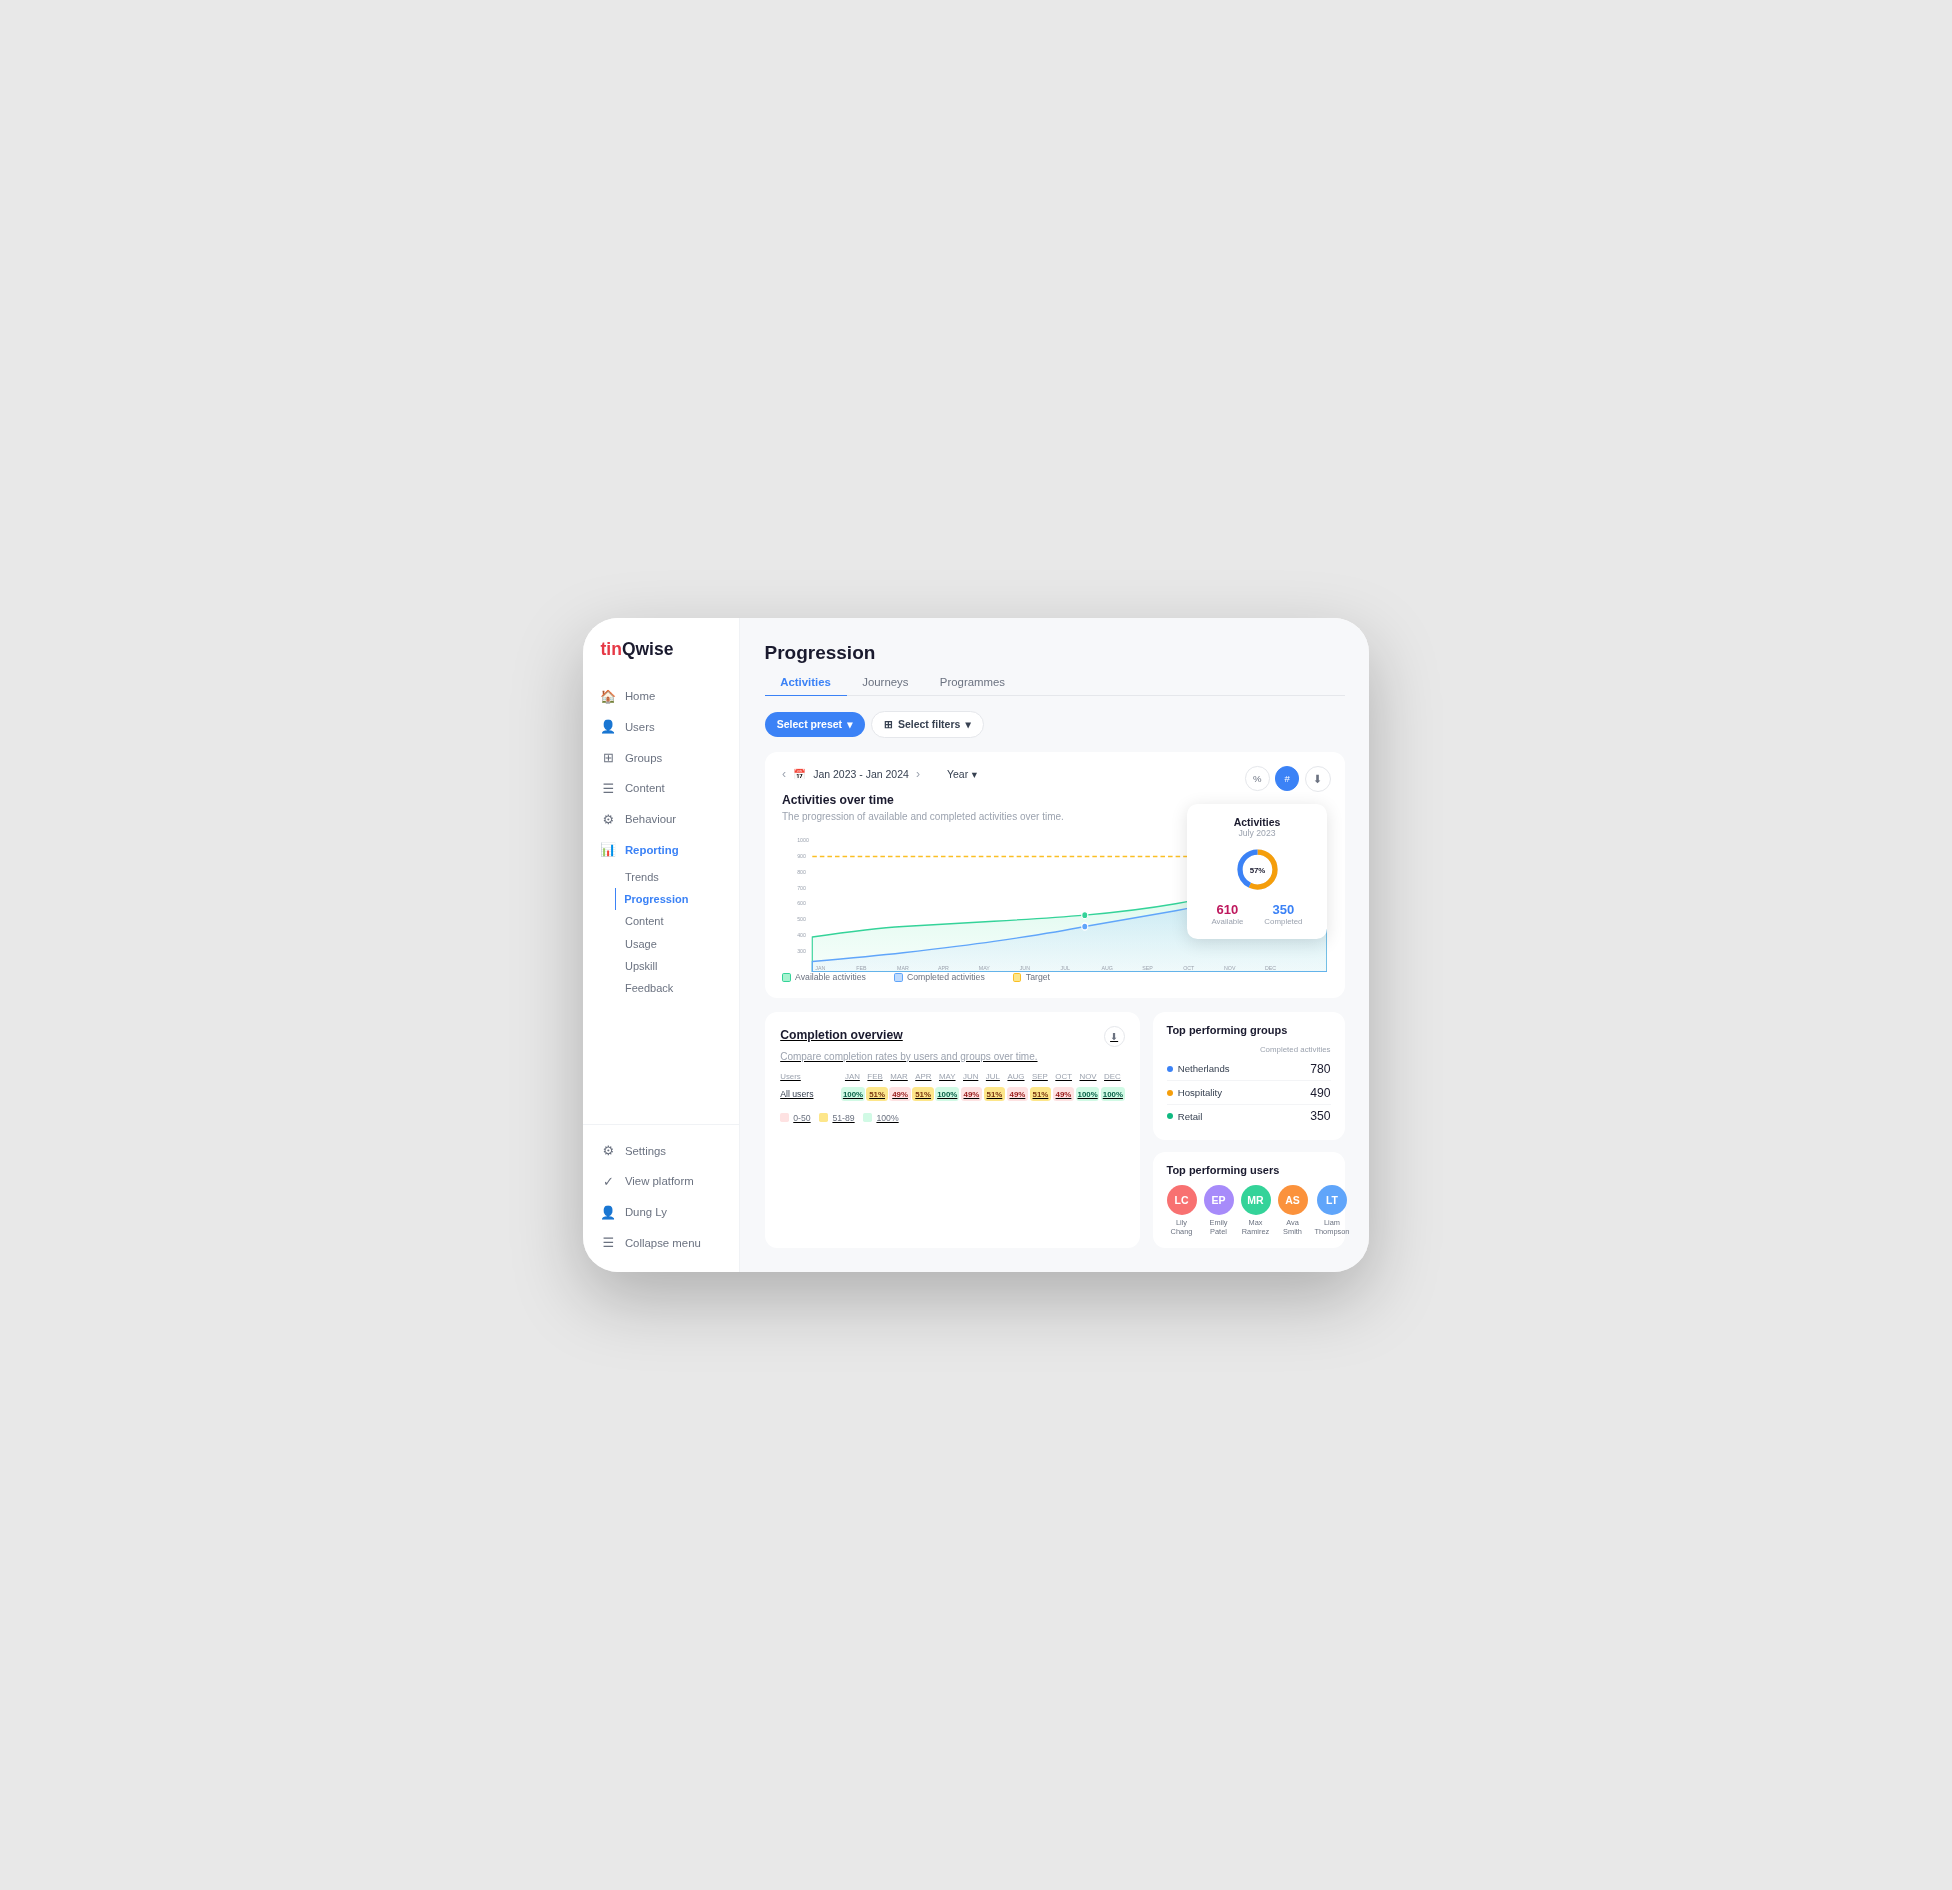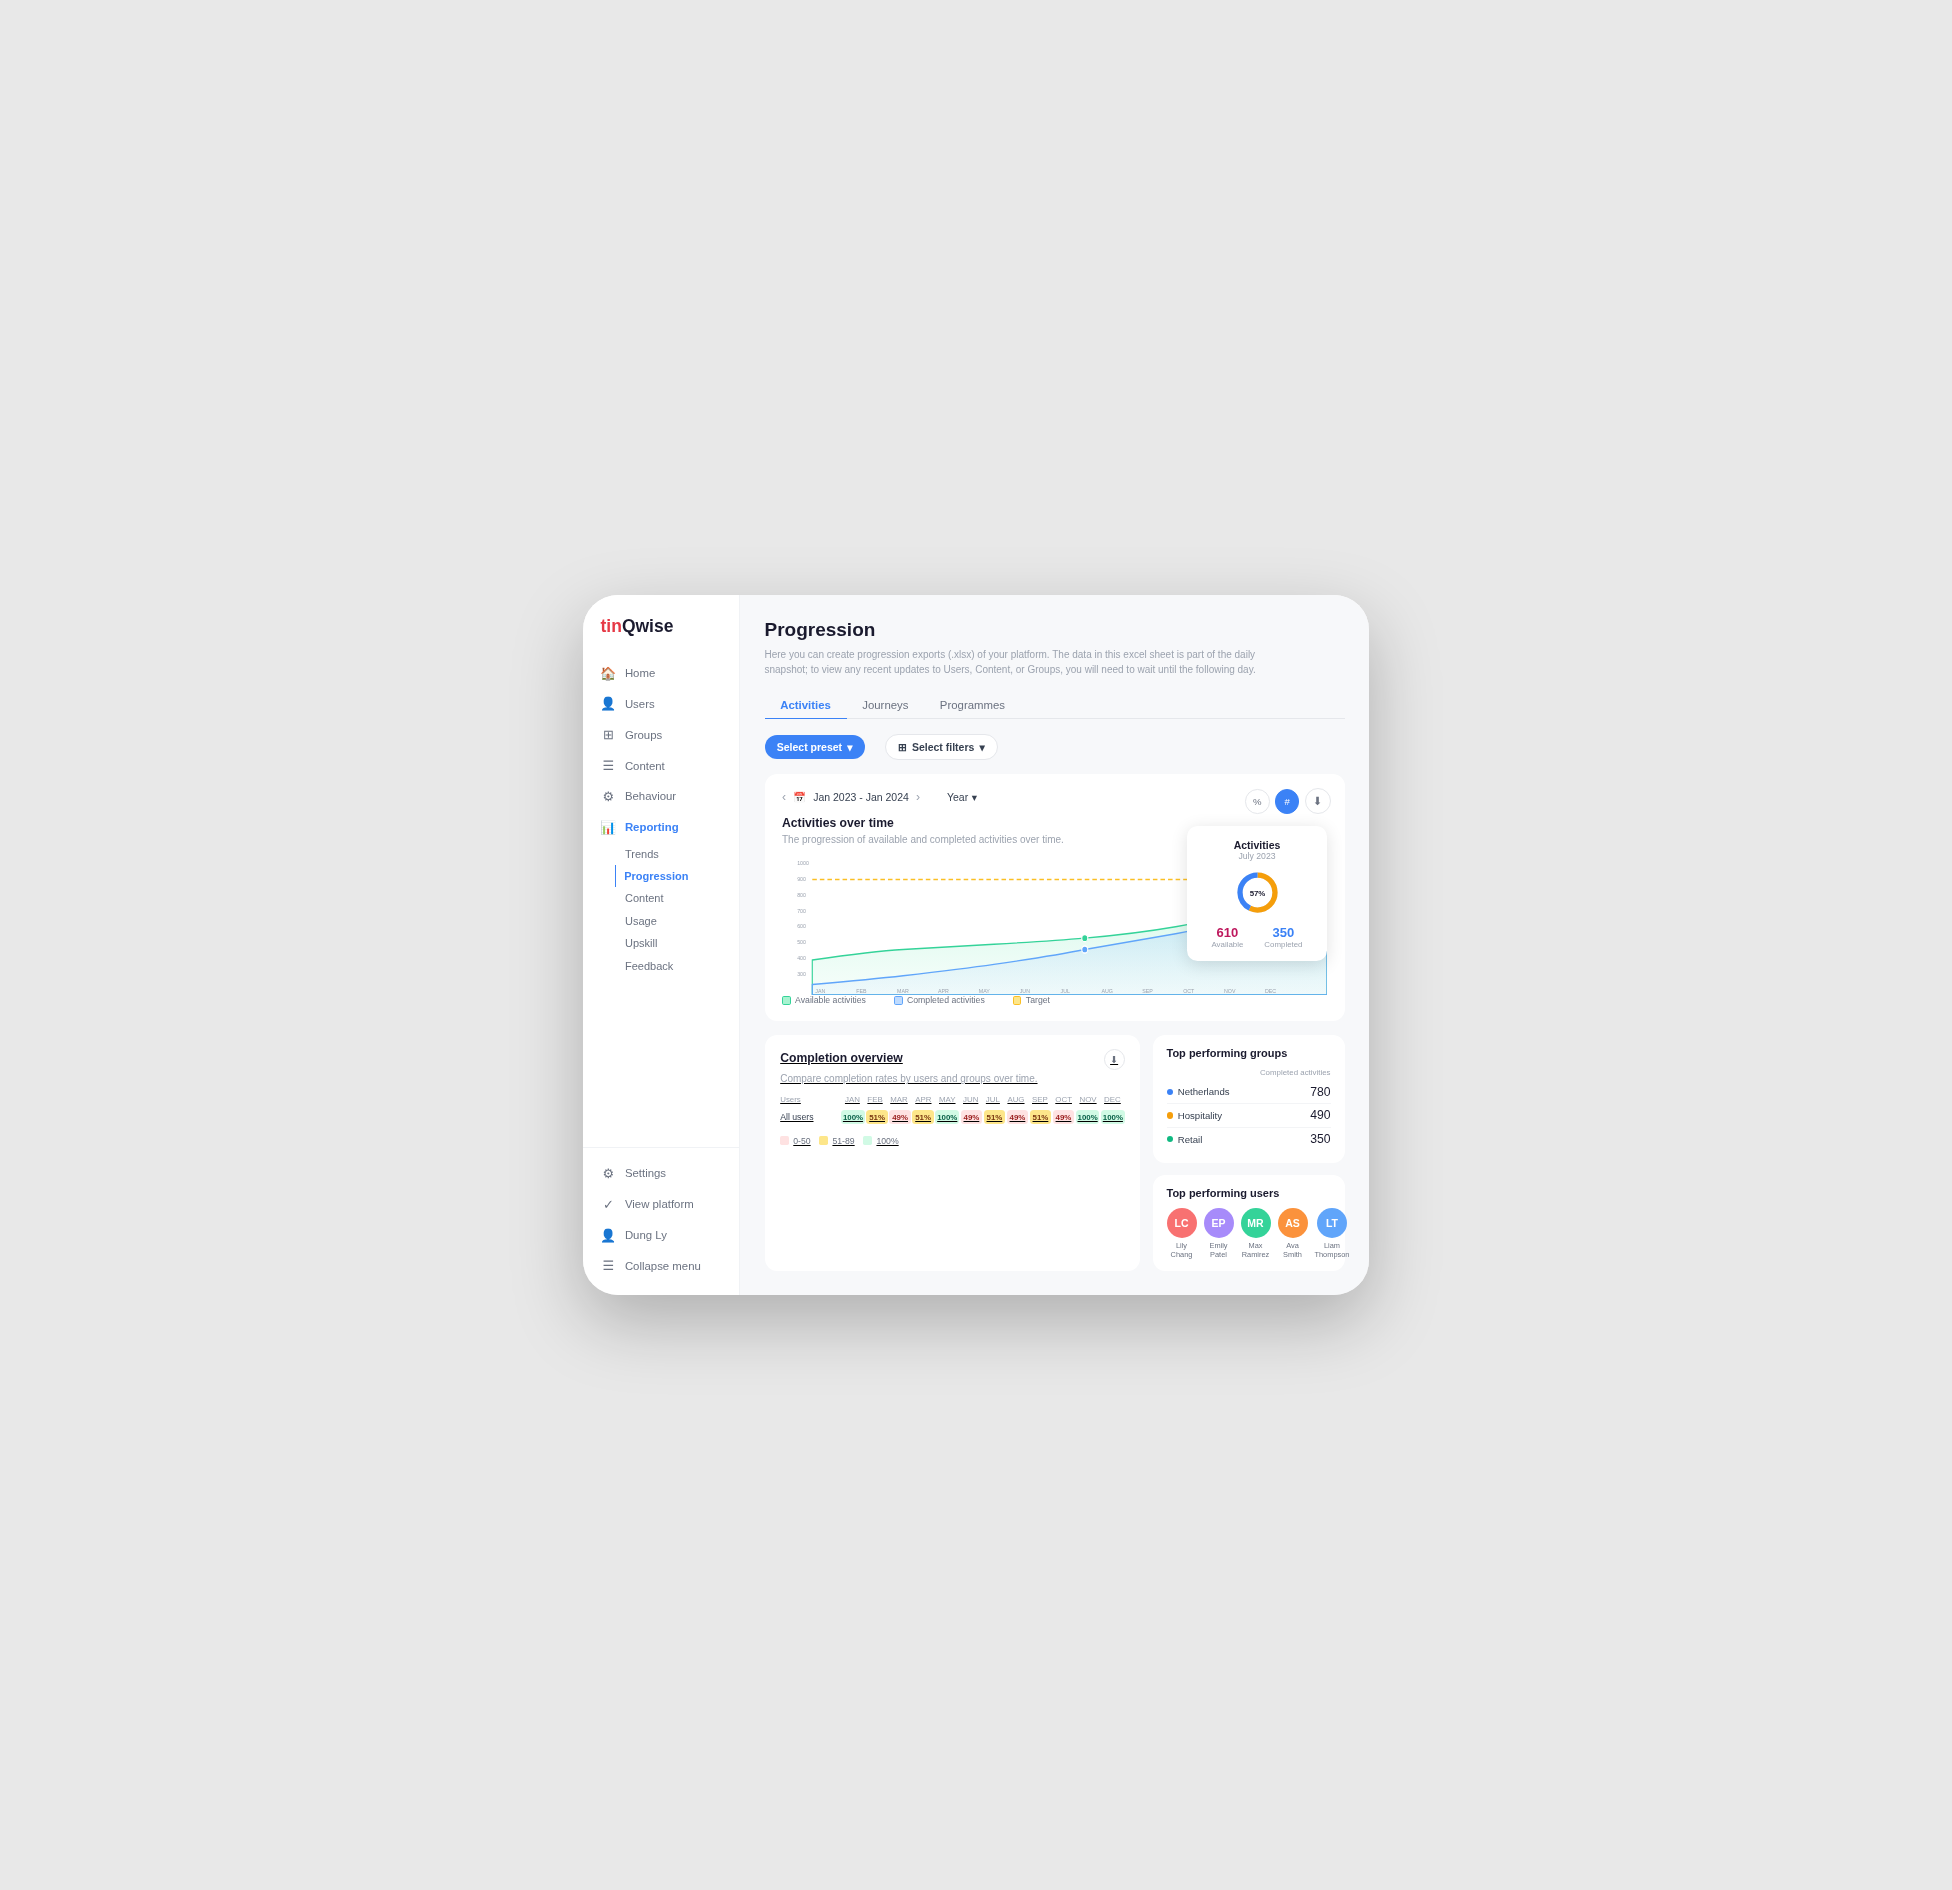--- a/index.html
+++ b/index.html
@@ -103,21 +103,21 @@
     }
     .tab.active {
       color: #3b82f6;
       border-bottom-color: #3b82f6;
       font-weight: 600;
     }
     
     .toolbar {
       display: flex;
       align-items: center;
-      gap: 20px;
+      gap: 6px;
       margin-bottom: 14px;
     }
     .btn-preset {
       background: #3b82f6;
       color: #fff;
       border: none;
       border-radius: 17.5px;
       padding: 6.1px 12.2px;
       font-size: 10.5px;
       font-weight: 600;
@@ -403,21 +403,20 @@
       </div>
       <div class="nav-item">
         <span class="nav-icon">☰</span>
         <span>Collapse menu</span>
       </div>
     </div>
   </div>
 
   <div class="main">
     <h1 class="page-title">Progression</h1>
-    <p class="page-desc">Here you can create progression exports (.xlsx) of your platform. The data in this excel sheet is part of the daily snapshot; to view any recent updates to Users, Content, or Groups, you will need to wait until the following day.</p>
 
     <div class="tabs">
       <div class="tab active">Activities</div>
       <div class="tab">Journeys</div>
       <div class="tab">Programmes</div>
     </div>
 
     <div class="toolbar">
       <button class="btn-preset">
         <span>Select preset</span>

